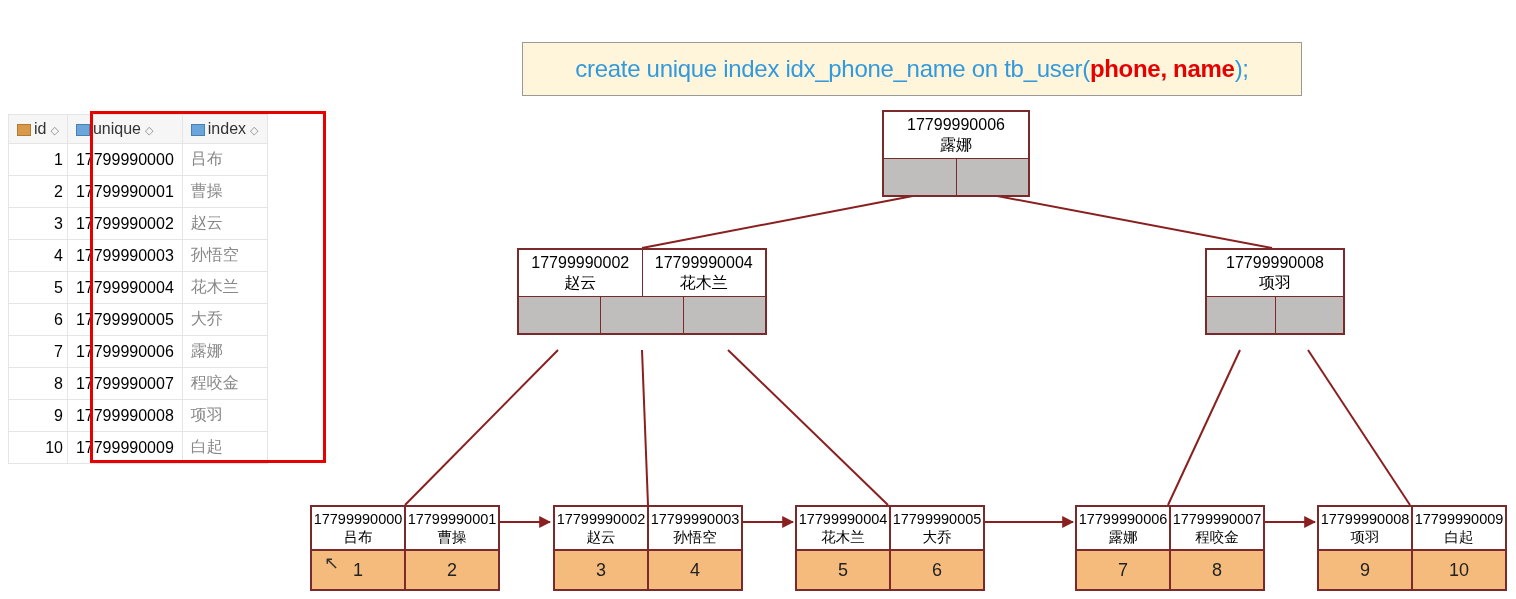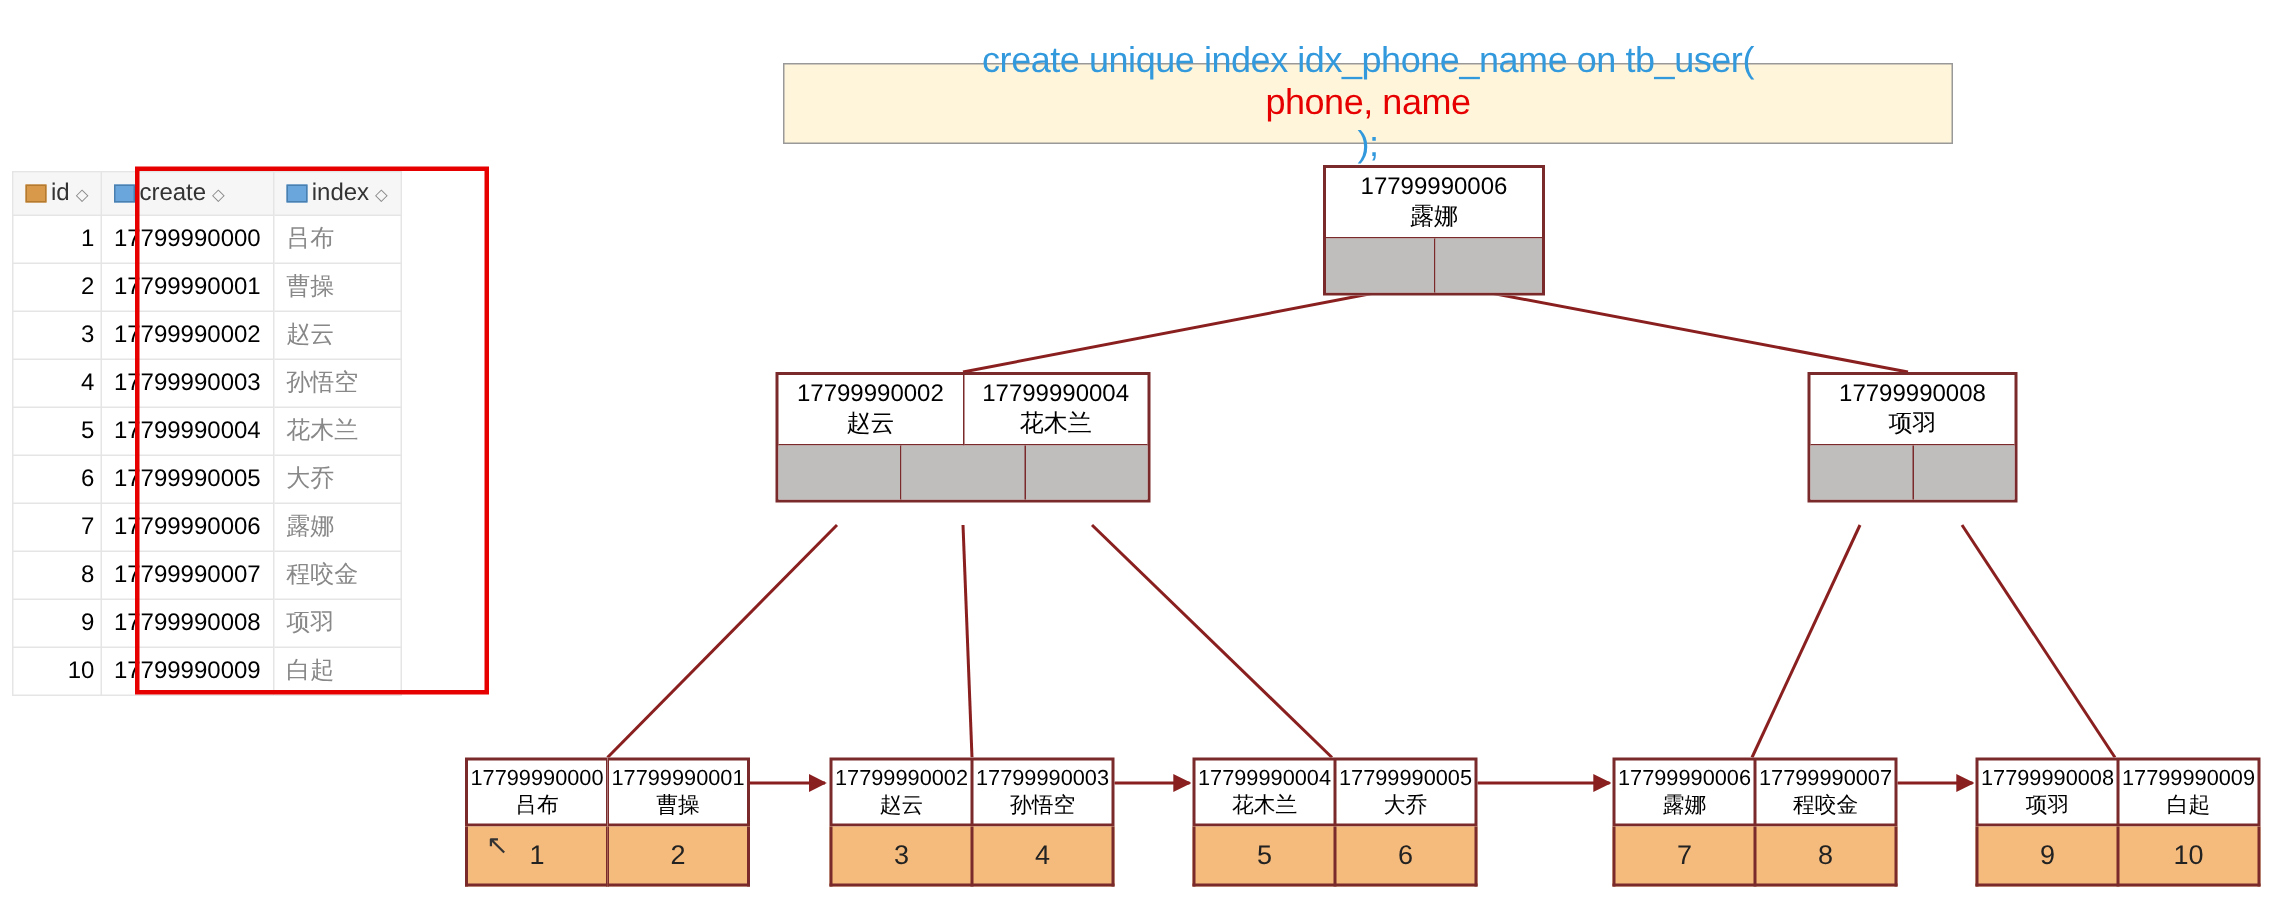--- a/index.html
+++ b/index.html
@@ -1,24 +1,24 @@
 <!DOCTYPE html>
 <html><head>
 <meta charset="utf-8">
 <style>
   * { box-sizing: border-box; margin: 0; padding: 0; }
   body { font-family: Arial, "Microsoft YaHei", sans-serif; width: 1516px; height: 599px; position: relative; background: #fff; }
 
   .sql-box {
     position: absolute; left: 522px; top: 42px; width: 780px; height: 54px;
     background: #fef5da; border: 1px solid #999; display: flex; align-items: center; justify-content: center;
-    font-size: 24px; letter-spacing: -0.3px; flex-direction: column;
+    font-size: 24px; letter-spacing: -0.3px;
   }
   .sql-blue { color: #3399dd; }
-  .sql-red { color: #e60000; }
+  .sql-red { color: #e60000; font-weight: bold; }
 
   
   .tbl { position: absolute; left: 8px; top: 114px; border-collapse: collapse; font-size: 16px; }
   .tbl th, .tbl td { border: 1px solid #e5e5e5; padding: 5px 8px; white-space: nowrap; background: #fff; margin-left: 16px; }
   .tbl th { background: #f6f6f6; font-weight: normal; color: #333; text-align: left; }
   .tbl td.idcol { text-align: right; padding-right: 4px; color: #000; }
   .tbl td.phonecol { color: #000; }
   .tbl td.namecol { color: #888; }
   .col-icon { display:inline-block; width:14px; height:12px; vertical-align:middle; margin-right:3px; background:linear-gradient(#6aa5db,#6aa5db); border:1px solid #4a80b0; }
   .id-icon { background: linear-gradient(#d89a4a,#d89a4a); border-color:#b37a30; }
@@ -59,21 +59,21 @@
 <div class="sql-box">
   <span class="sql-blue">create unique index idx_phone_name on tb_user(</span>
   <span class="sql-red">phone, name</span>
   <span class="sql-blue">);</span>
 </div>
 
 <table class="tbl">
   <thead>
     <tr>
       <th><span class="col-icon id-icon"></span><span>id</span><span class="sort-arrow">◇</span></th>
-      <th><span class="col-icon"></span><span>create</span><span class="sort-arrow">◇</span></th>
+      <th><span class="col-icon"></span><span>unique</span><span class="sort-arrow">◇</span></th>
       <th><span class="col-icon"></span><span>index</span><span class="sort-arrow">◇</span></th>
     </tr>
   </thead>
   <tbody>
       <tr>
         <td class="idcol">1</td>
         <td class="phonecol">17799990000</td>
         <td class="namecol">吕布</td>
       </tr>
       <tr>

